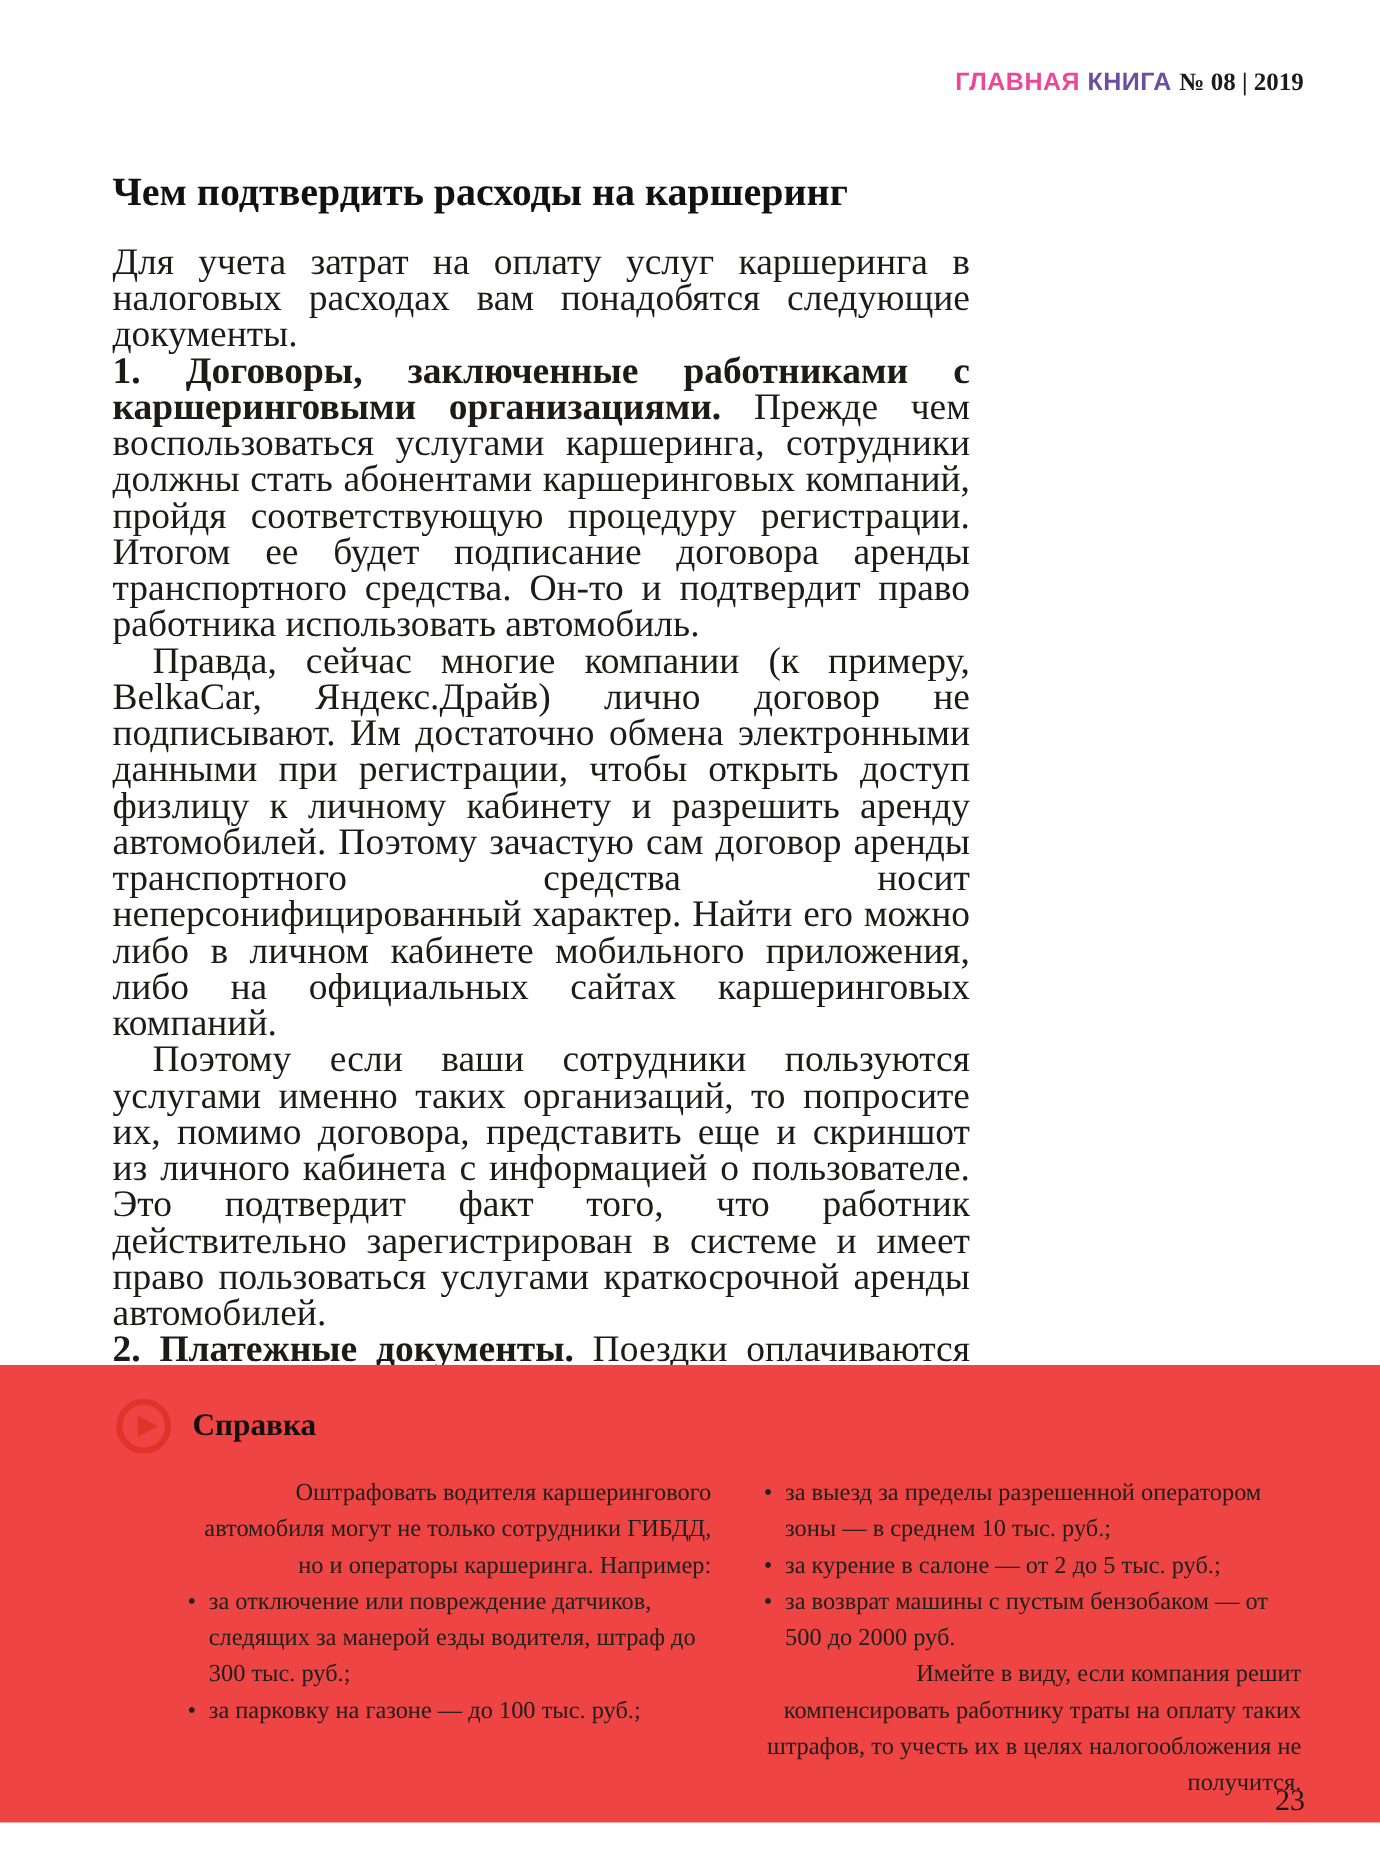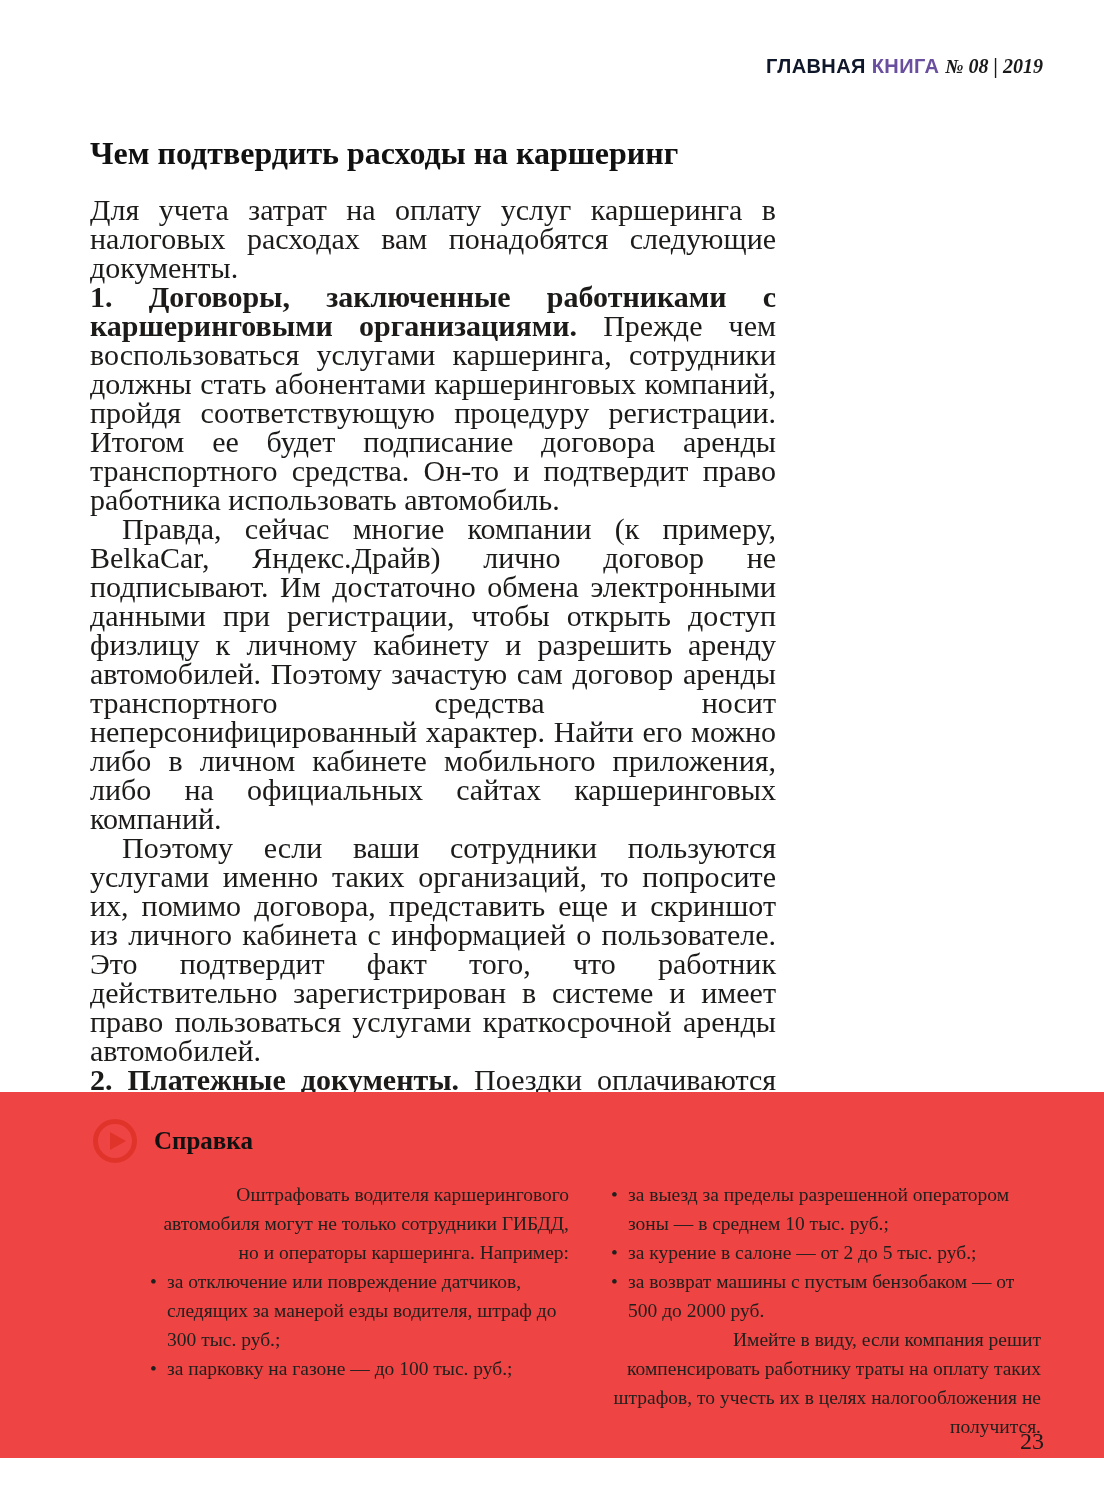--- a/index.html
+++ b/index.html
@@ -13,27 +13,26 @@
     overflow: hidden;
   }
 
   
   .page-header {
     position: absolute; top: 55px; right: 61px;
     font-family: "Liberation Sans", sans-serif;
     font-weight: bold; font-size: 20px; letter-spacing: 0.4px;
     white-space: nowrap;
   }
-  .brand-black { color: #0f172a; }
+  .brand-black { color: #ec4899; }
   .brand-purple { color: #6a4f9f; }
   .issue {
     font-family: "Liberation Serif", serif;
     font-size: 20px; font-weight: bold; color: #1a1a1a;
     letter-spacing: 0;
-    font-style: italic;
   }
 
   
   .article {
     position: absolute; left: 90px; top: 136px; width: 686px;
   }
   .article h1 {
     margin: 0 0 24px 0;
     font-size: 32px; font-weight: bold; line-height: 1.1;
     color: #111;

